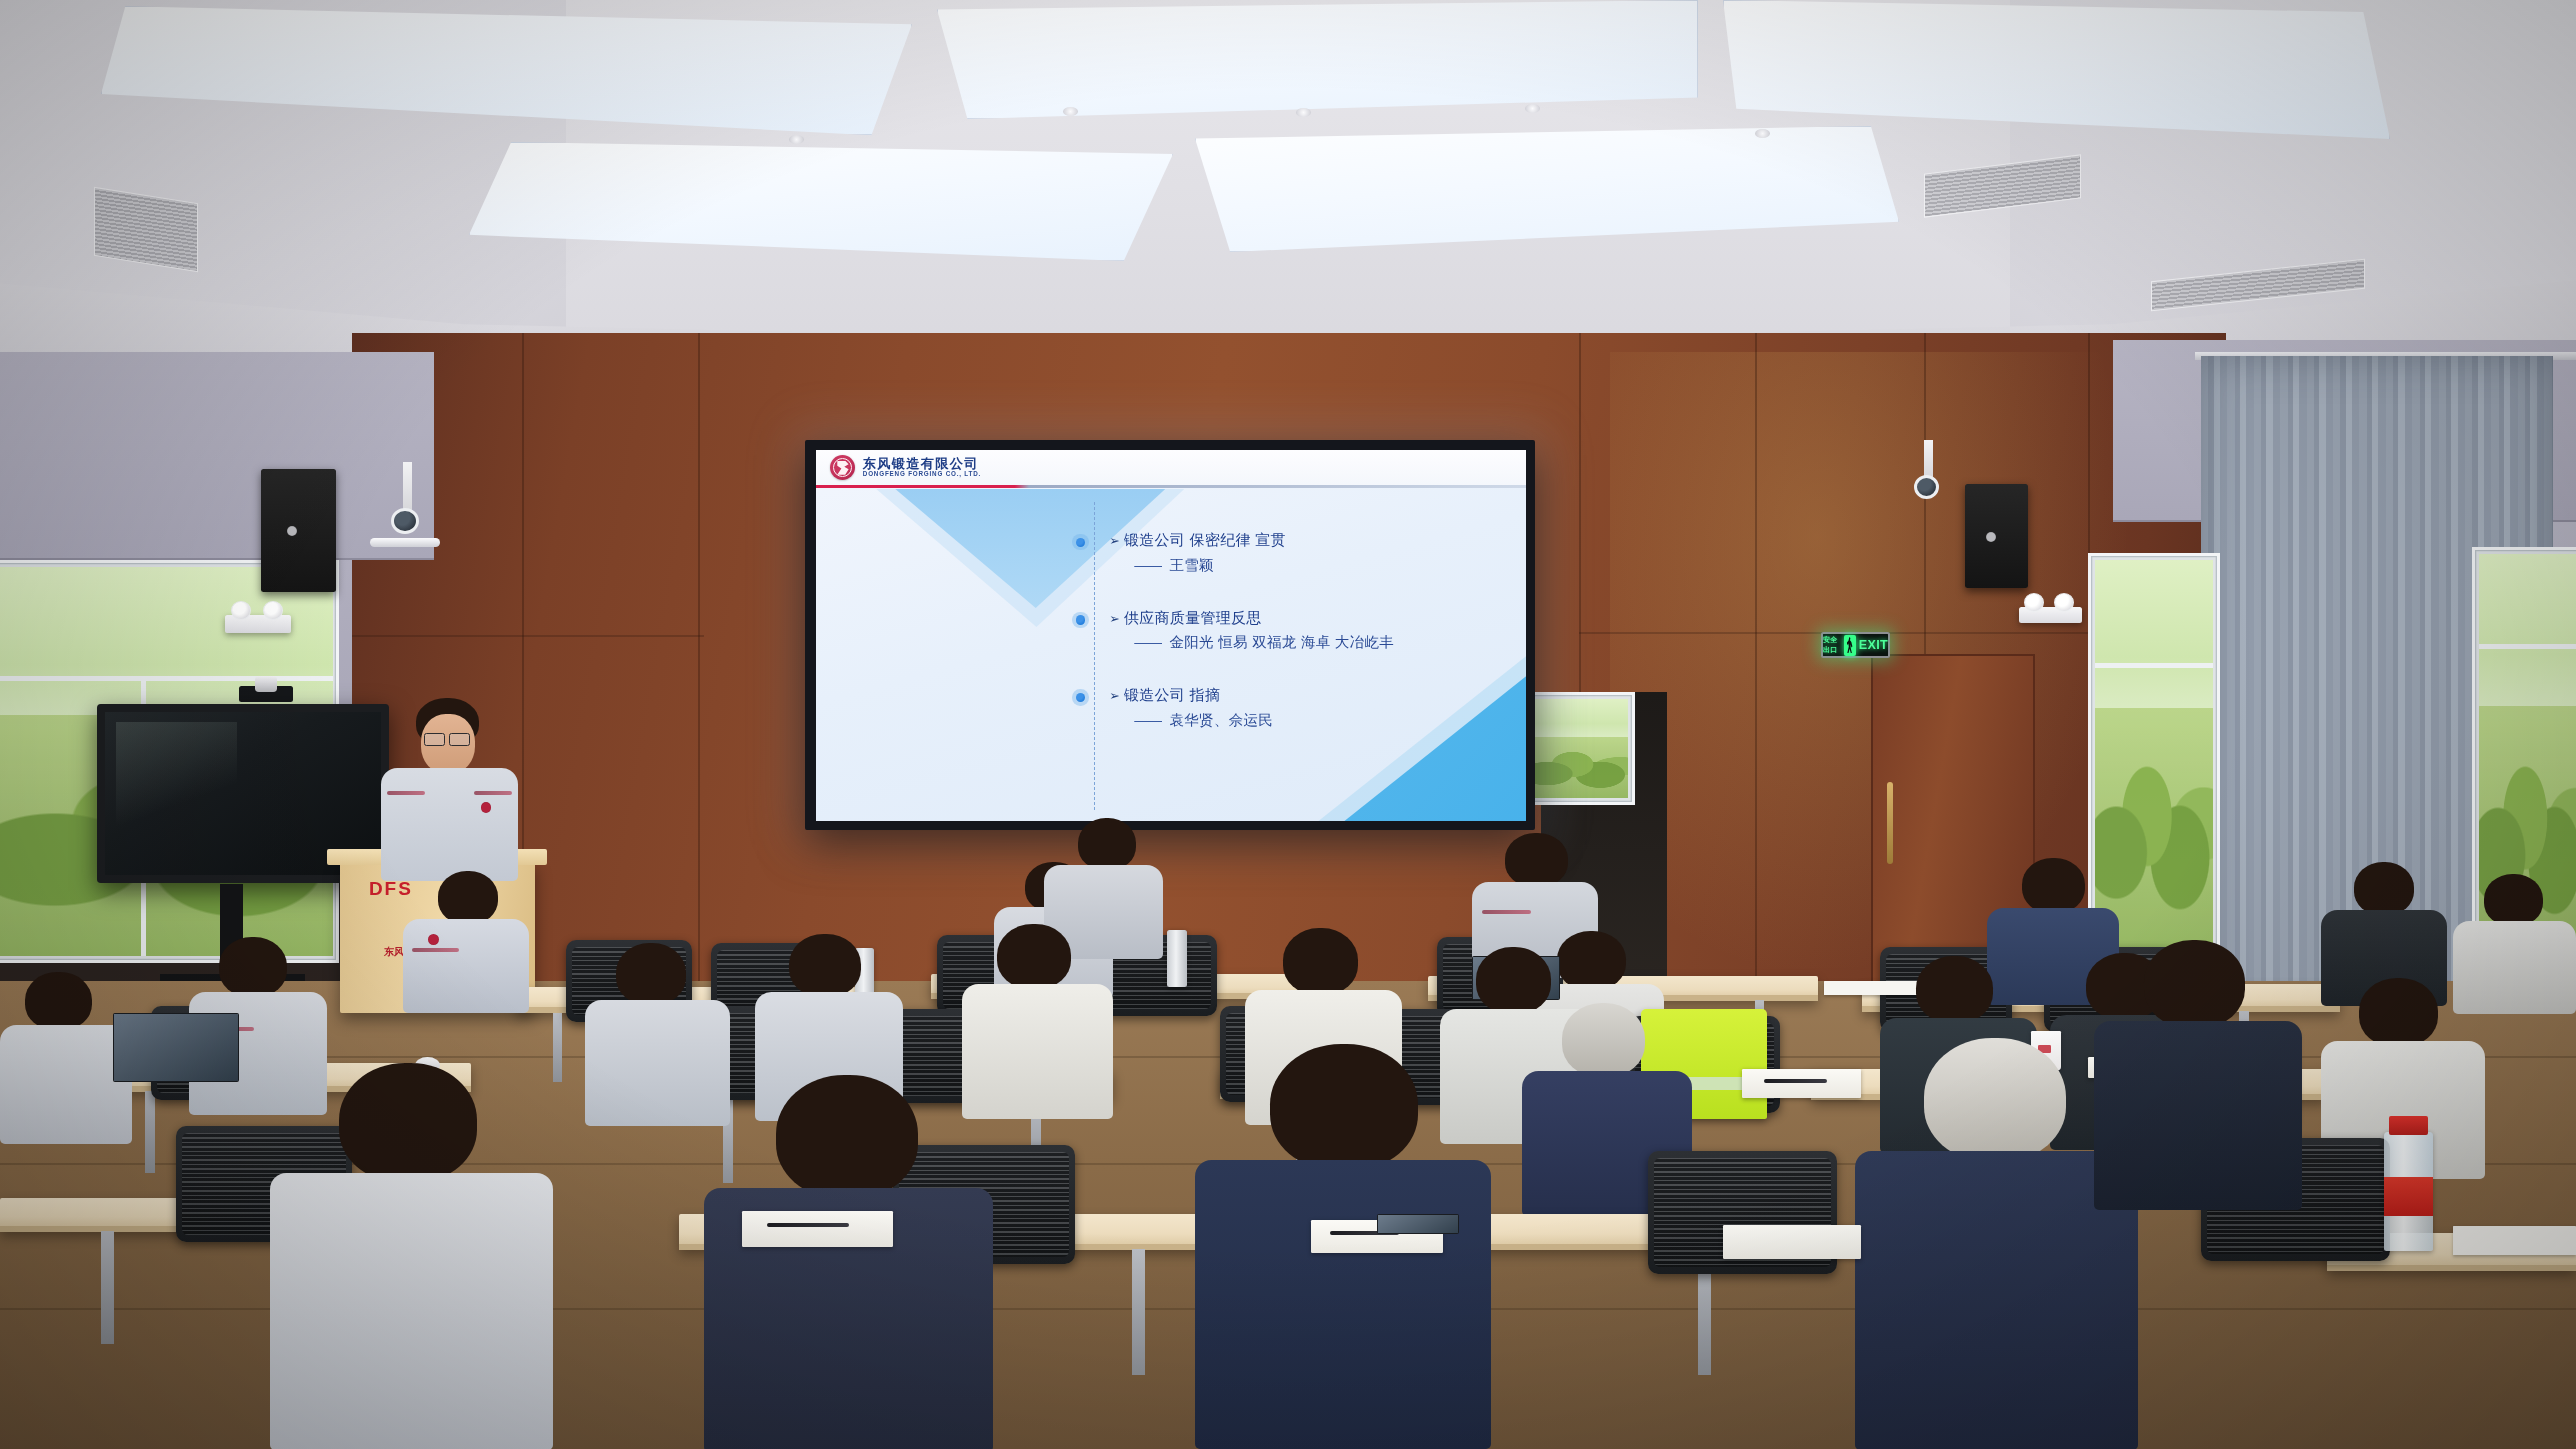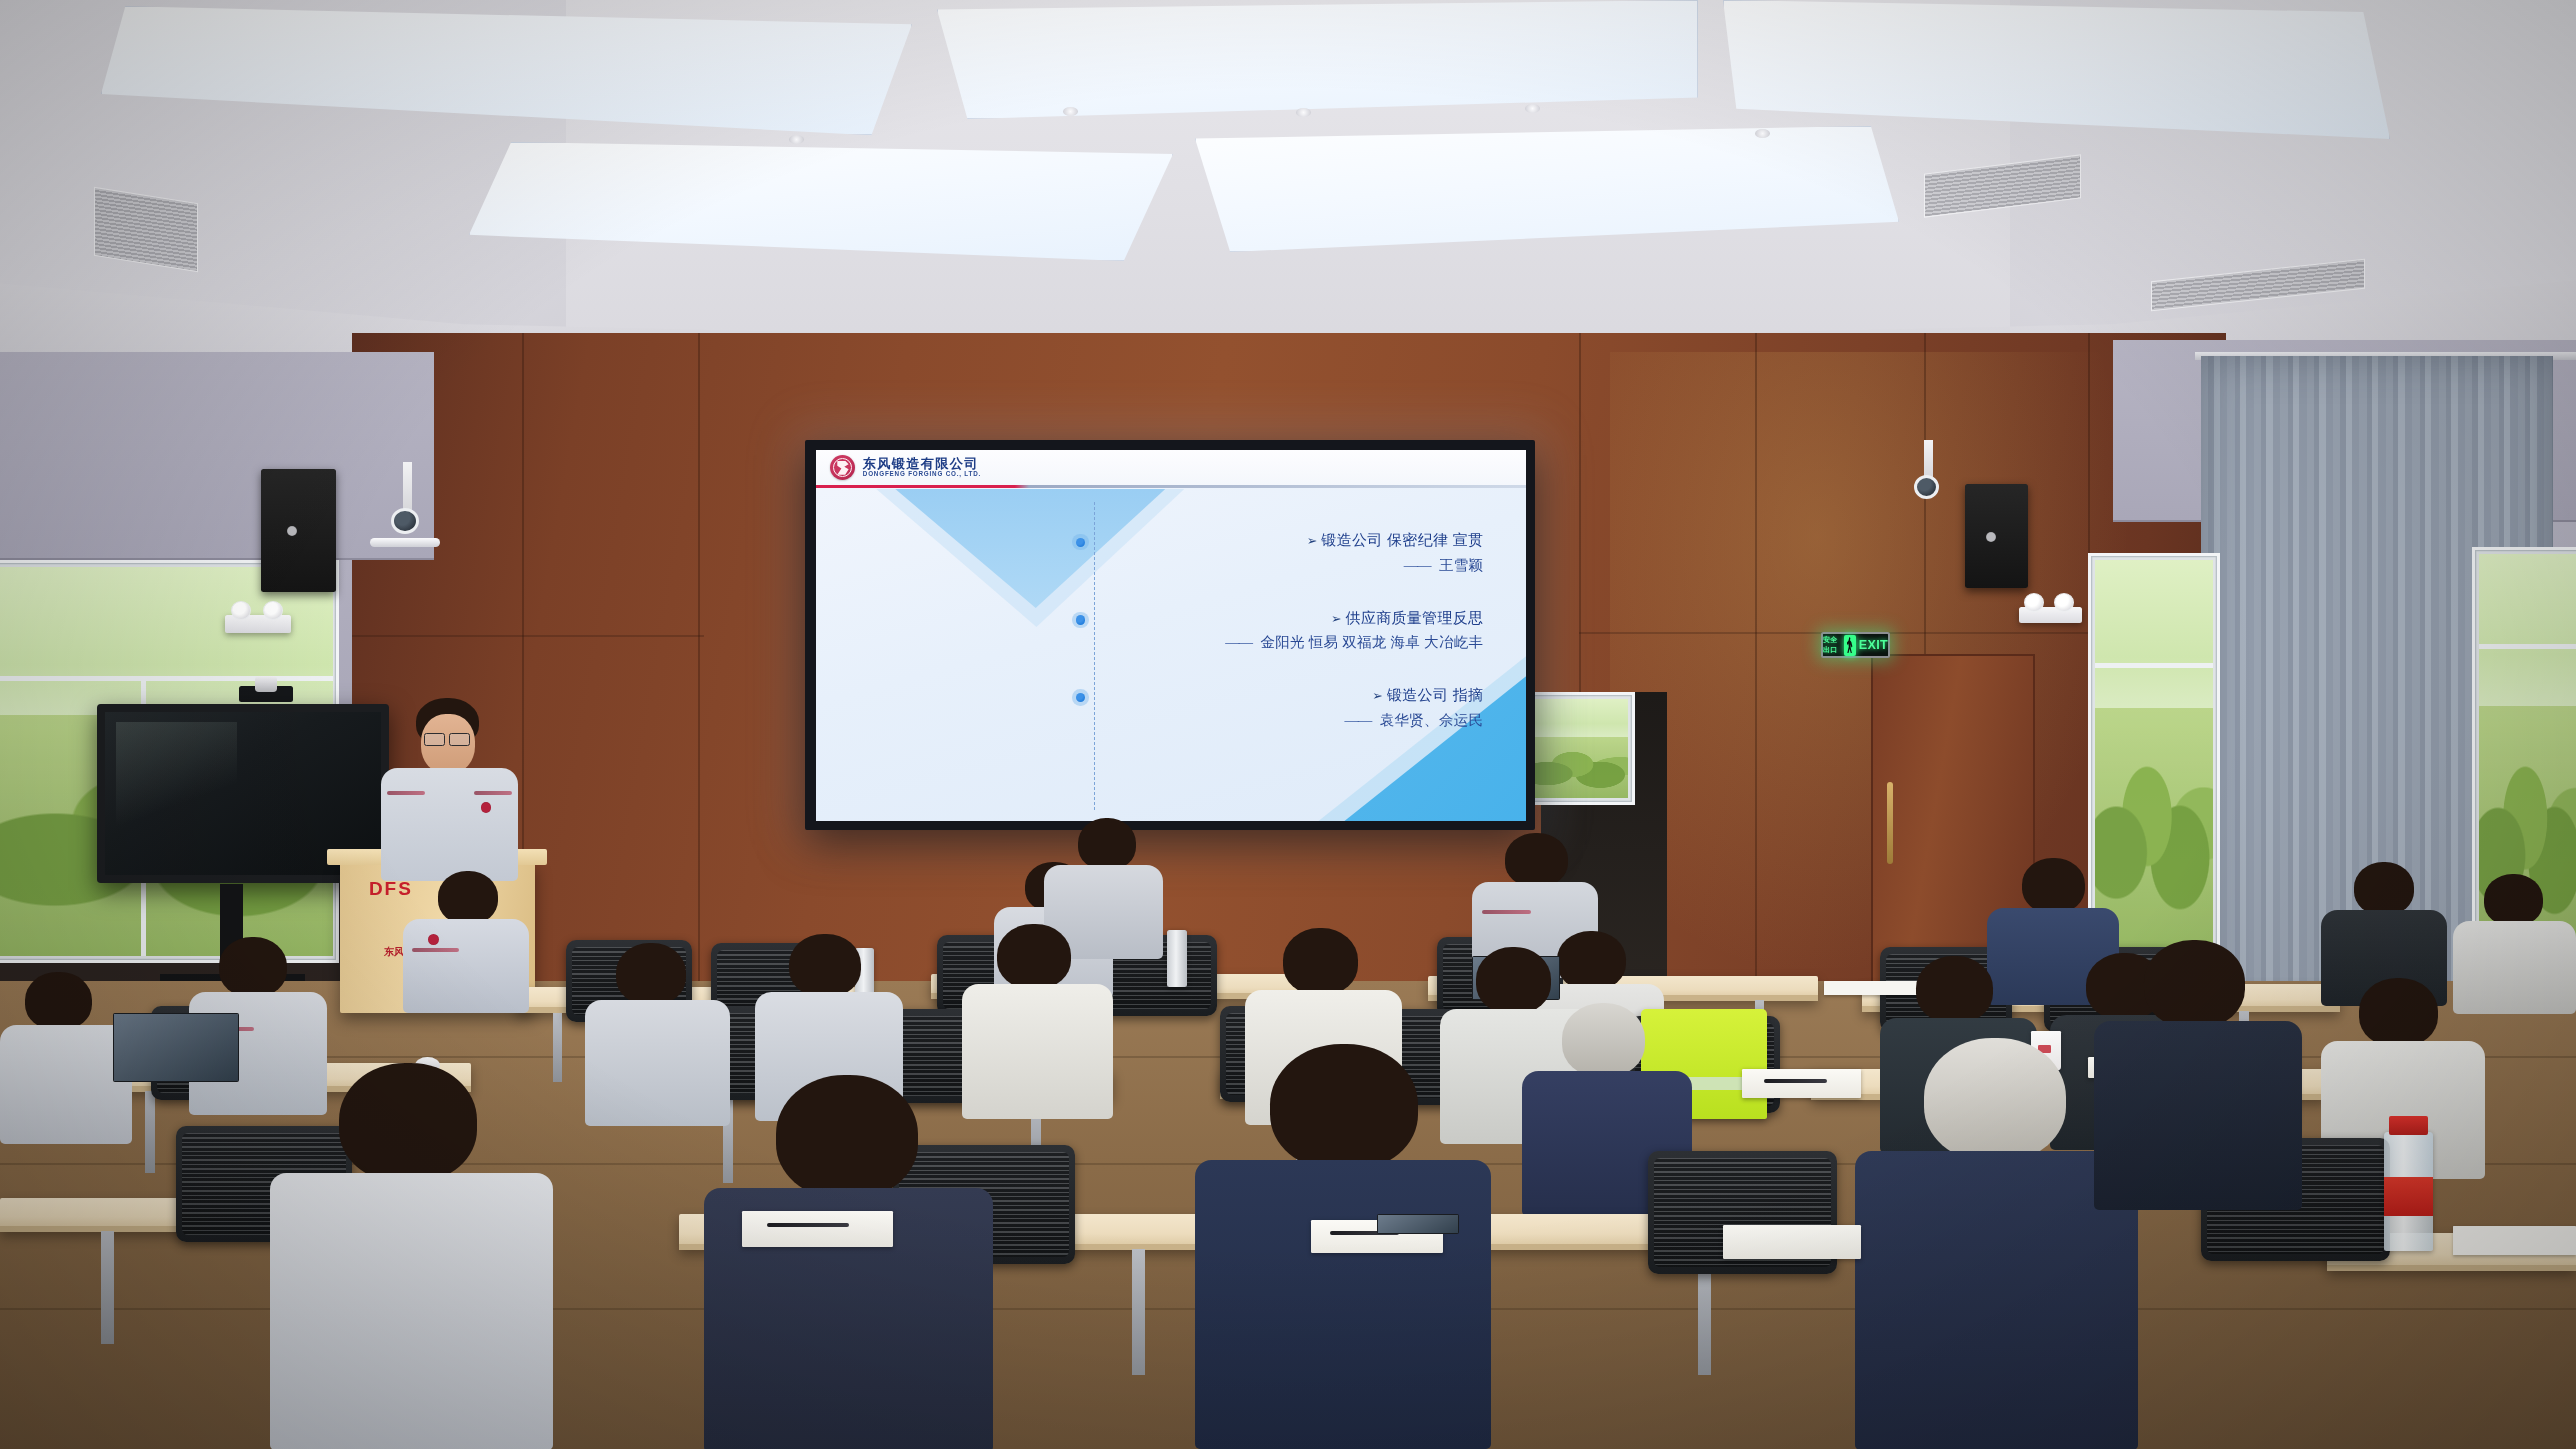--- a/index.html
+++ b/index.html
@@ -309,39 +309,39 @@
     margin-top:42px; font-size:17px; color:#2b4a95; letter-spacing:1.3px;
   }
 
   .timeline {
     position:absolute; left:278px; top:52px; bottom:11.3px; width:1.9px; z-index:3;
     border-left:1.9px dashed #7ba4d8;
   }
   .agenda {
     position:absolute; left:264px; top:81px; width:403px; z-index:5;
   }
-  .agenda-item { position:relative; margin-bottom:34px;text-align:right; }
+  .agenda-item { position:relative; margin-bottom:34px; }
   .agenda-item:last-child { margin-bottom:0; }
   .bullet-dot {
     position:absolute; left:-8.2px; top:3.1px; width:16.4px; height:16.4px;
     border-radius:50%; background:rgba(110,175,235,.38);
     display:flex; align-items:center; justify-content:center;
   }
   .bullet-dot:after {
     content:""; width:9.4px; height:9.4px; border-radius:50%;
     background:radial-gradient(circle at 36% 32%, #3d92e8 0 40%, #0f6fd4 100%);
   }
   .agenda-line1 {
     margin-left:29px; font-size:15px; color:#1f3f8c; letter-spacing:0.3px;
     white-space:nowrap;
   }
   .chev { color:#23427f; margin-right:3.8px; font-size:12.6px; }
   .agenda-line2 {
     margin-left:54px; margin-top:5.7px; font-size:14.5px; color:#2a4a95;
-    letter-spacing:0.3px; white-space:nowrap;font-family:Liberation Serif, serif;
+    letter-spacing:0.3px; white-space:nowrap;
   }
   .dash { letter-spacing:-1.3px; margin-right:8.8px; color:#3a5ba3; }
 
   
   .podium {
     position:absolute;
     background:linear-gradient(100deg,#e0c48e,#efd7a6 50%,#d9bb82);
     border-radius:1.9px;
     box-shadow:0 6.3px 16.4px rgba(0,0,0,.4);
   }

